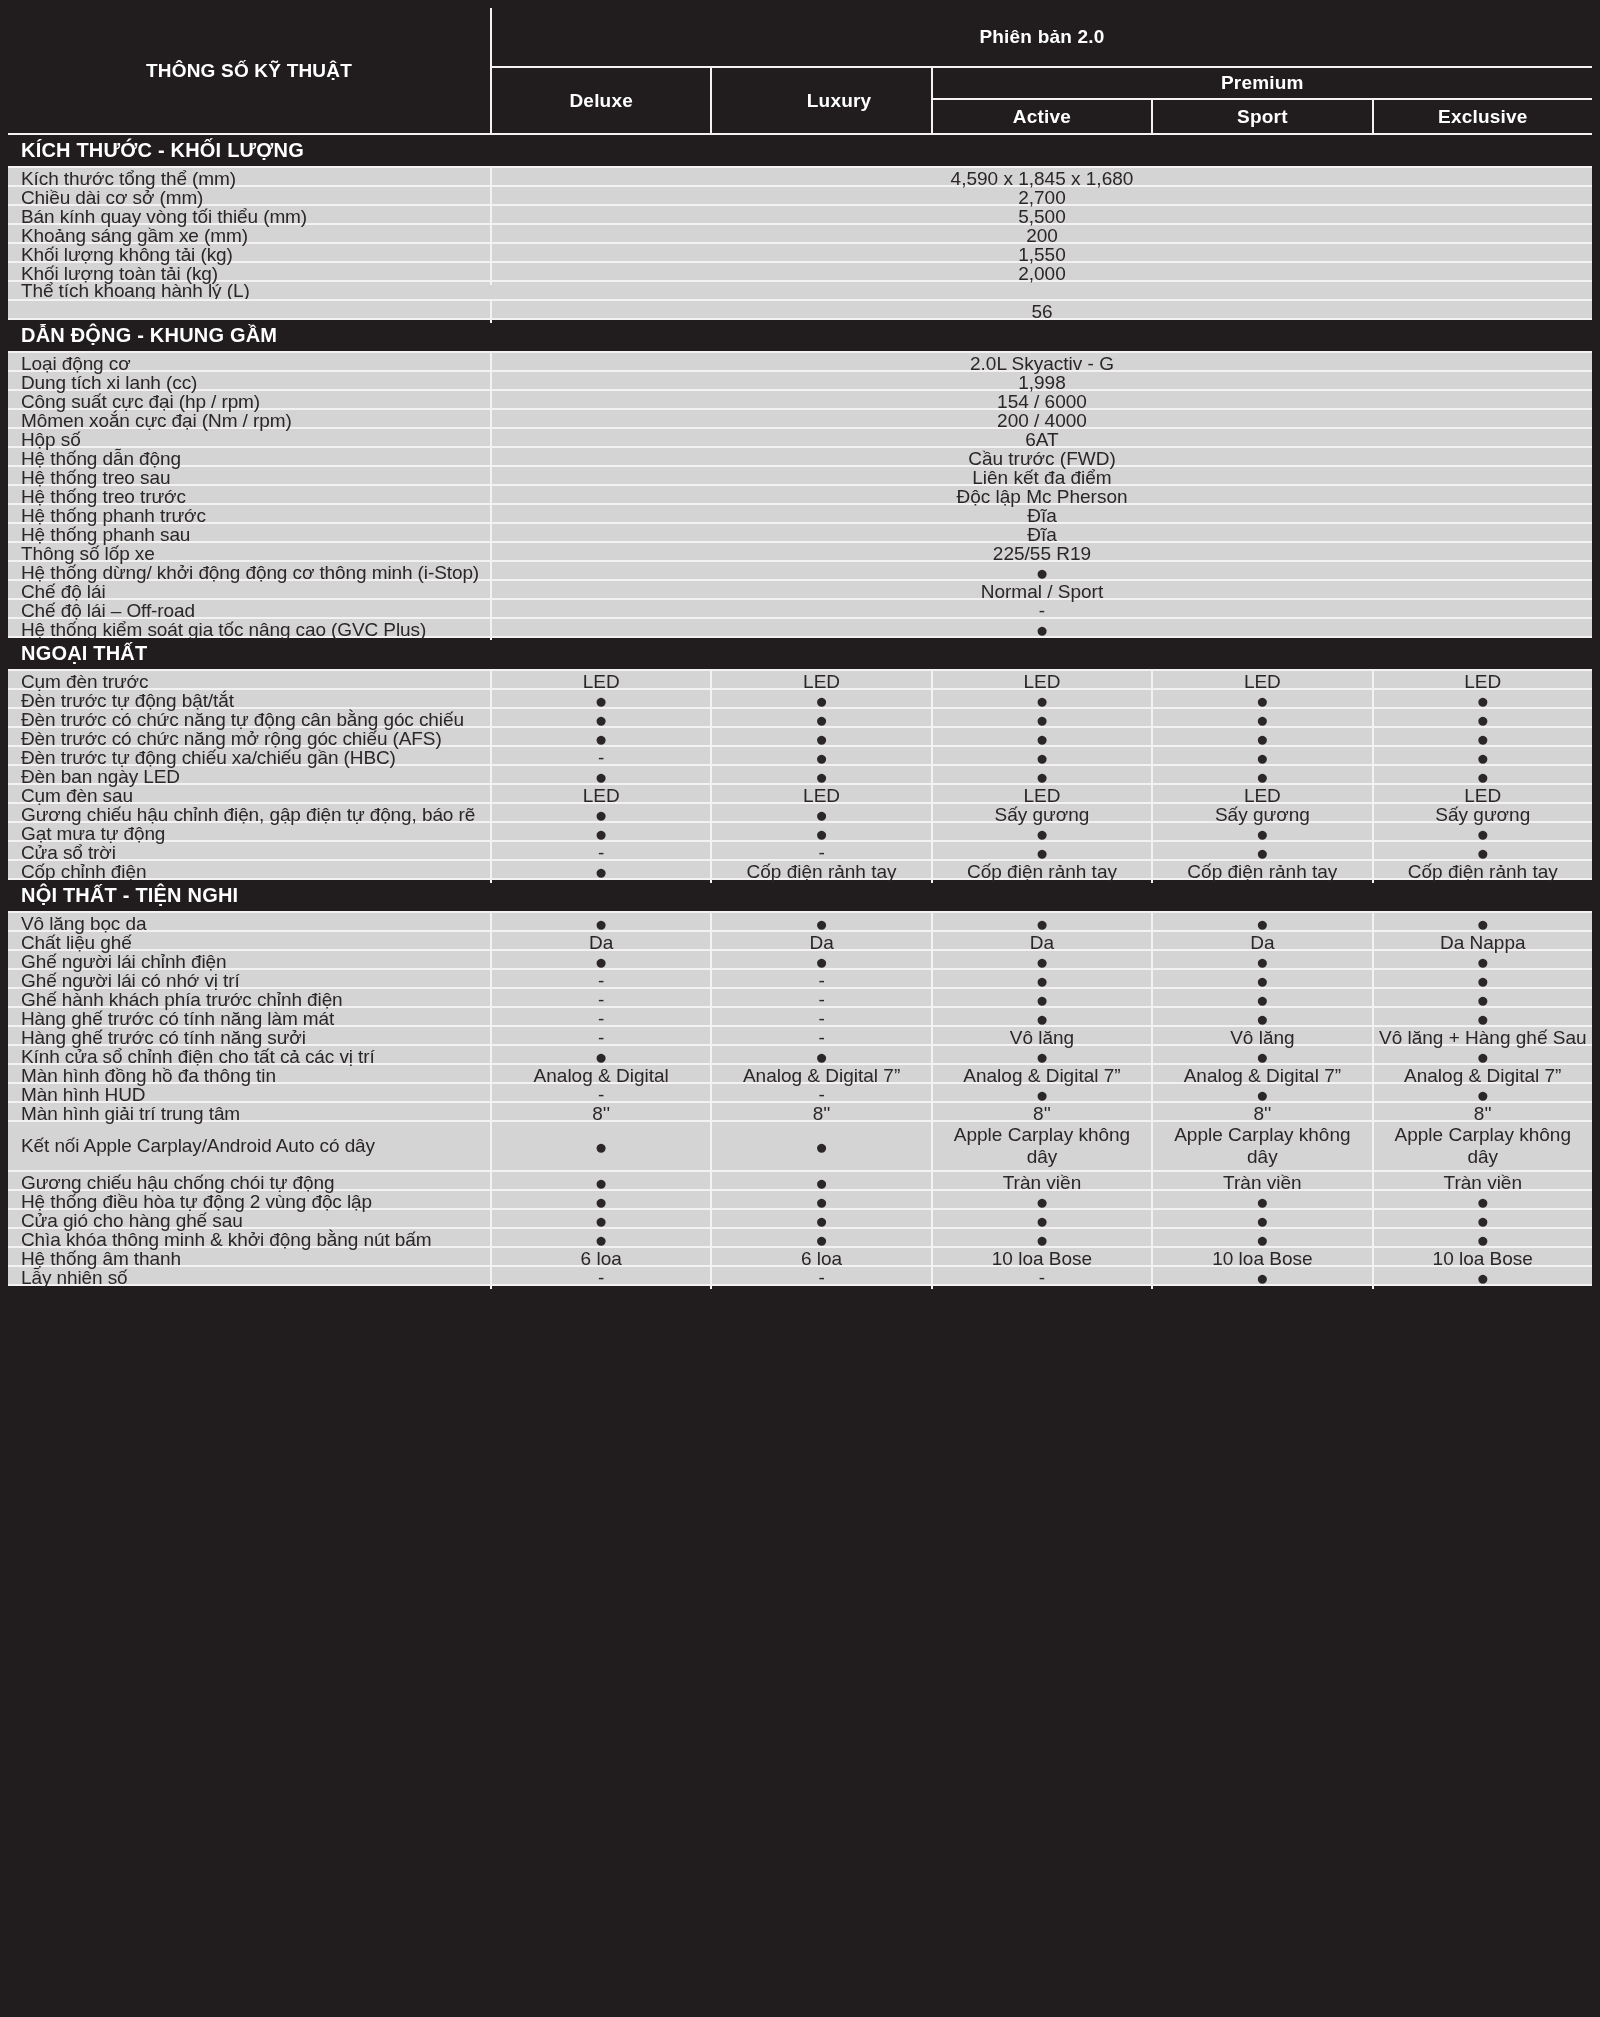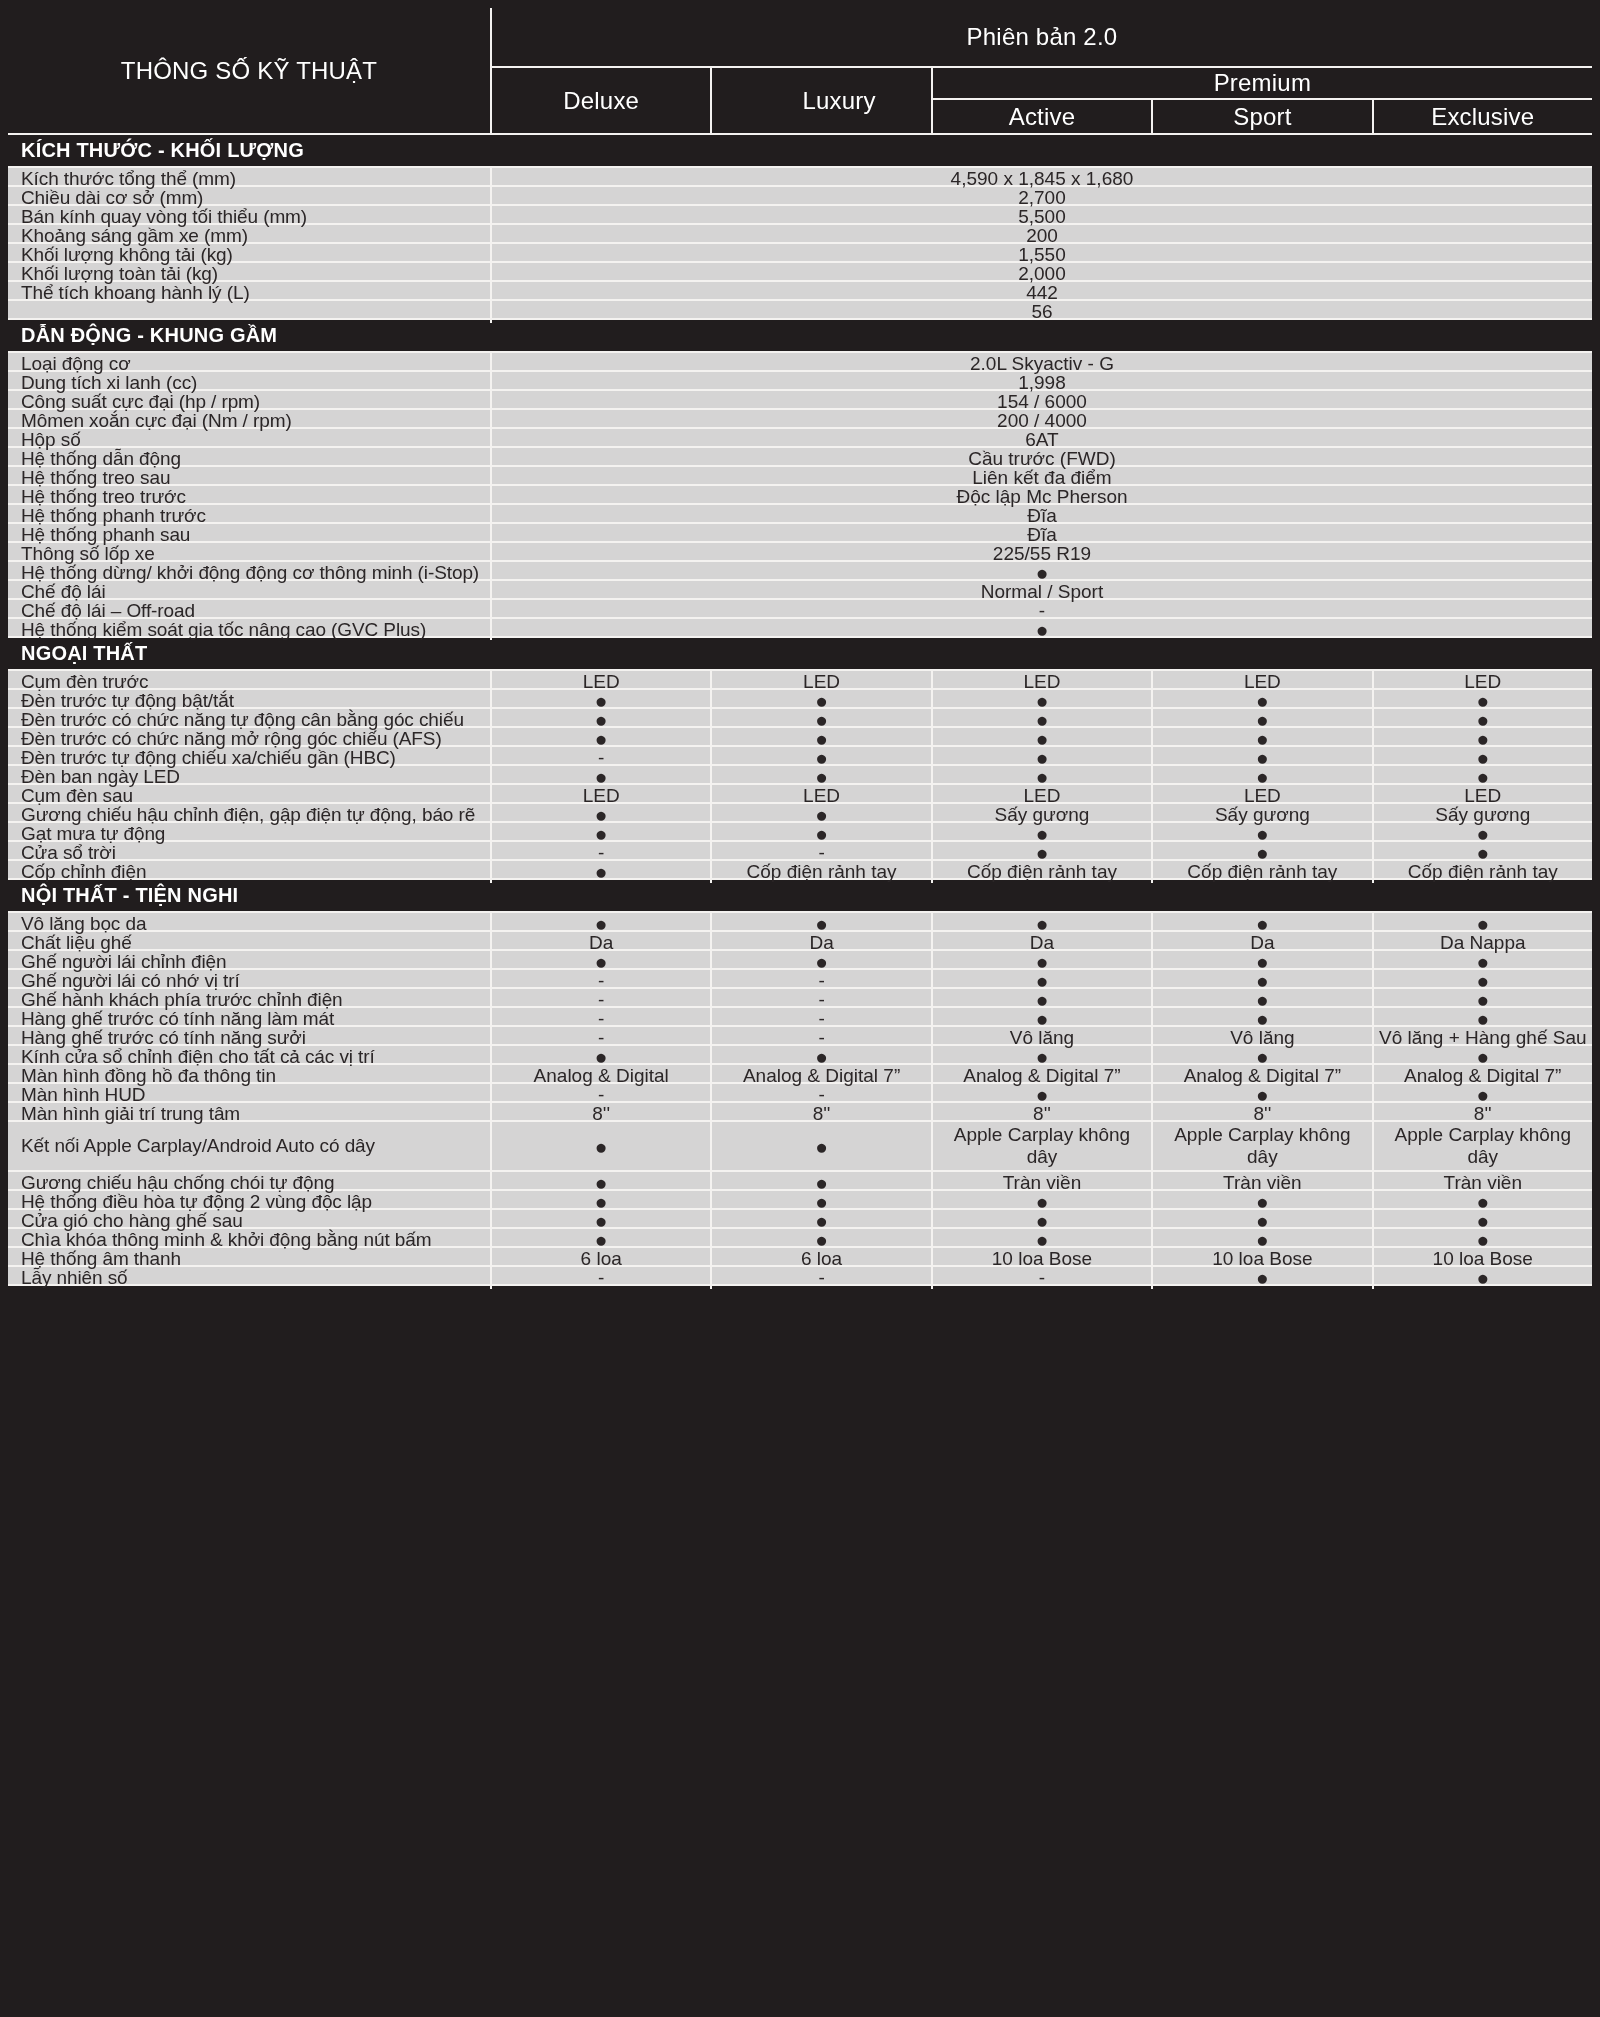--- a/index.html
+++ b/index.html
@@ -29,21 +29,21 @@
   
   .thead{
     grid-template-rows:60px 32px 33px;
     height:125px;
     background:var(--header-bg);
     color:var(--light);
     border-bottom:2px solid var(--grid);
   }
   .thead div{
     display:flex;align-items:center;justify-content:center;
-    font-weight:normal;font-size:24px;letter-spacing:.2px;
+    font-weight:bold;font-size:19px;letter-spacing:.2px;
   }
   .corner{grid-column:1;grid-row:1/4;font-size:20px;}
   .version{grid-column:2/7;grid-row:1;border-left:2px solid var(--grid);border-bottom:2px solid var(--grid);font-size:20px;}
   .h-deluxe{grid-column:2;grid-row:2/4;border-left:2px solid var(--grid);}
   .h-luxury{grid-column:3;grid-row:2/4;border-left:2px solid var(--grid);padding-left:35px;}
   .h-premium{grid-column:4/7;grid-row:2;border-left:2px solid var(--grid);border-bottom:2px solid var(--grid);}
   .h-active{grid-column:4;grid-row:3;border-left:2px solid var(--grid);}
   .h-sport{grid-column:5;grid-row:3;border-left:2px solid var(--grid);}
   .h-exclusive{grid-column:6;grid-row:3;border-left:2px solid var(--grid);}
 
@@ -115,21 +115,20 @@
       <div class="grid row">
         <div class="label">Khối lượng không tải (kg)</div>
         <div class="merged">1,550</div>
       </div>
       <div class="grid row">
         <div class="label">Khối lượng toàn tải (kg)</div>
         <div class="merged">2,000</div>
       </div>
       <div class="grid row">
         <div class="label">Thể tích khoang hành lý (L)</div>
-        <div class="merged">442</div>
       </div>
       <div class="grid row">
         <div class="merged">56</div>
       </div>
       <div class="section-title">DẪN ĐỘNG - KHUNG GẦM</div>
       <div class="grid row">
         <div class="label">Loại động cơ</div>
         <div class="merged">2.0L Skyactiv - G</div>
       </div>
       <div class="grid row">

